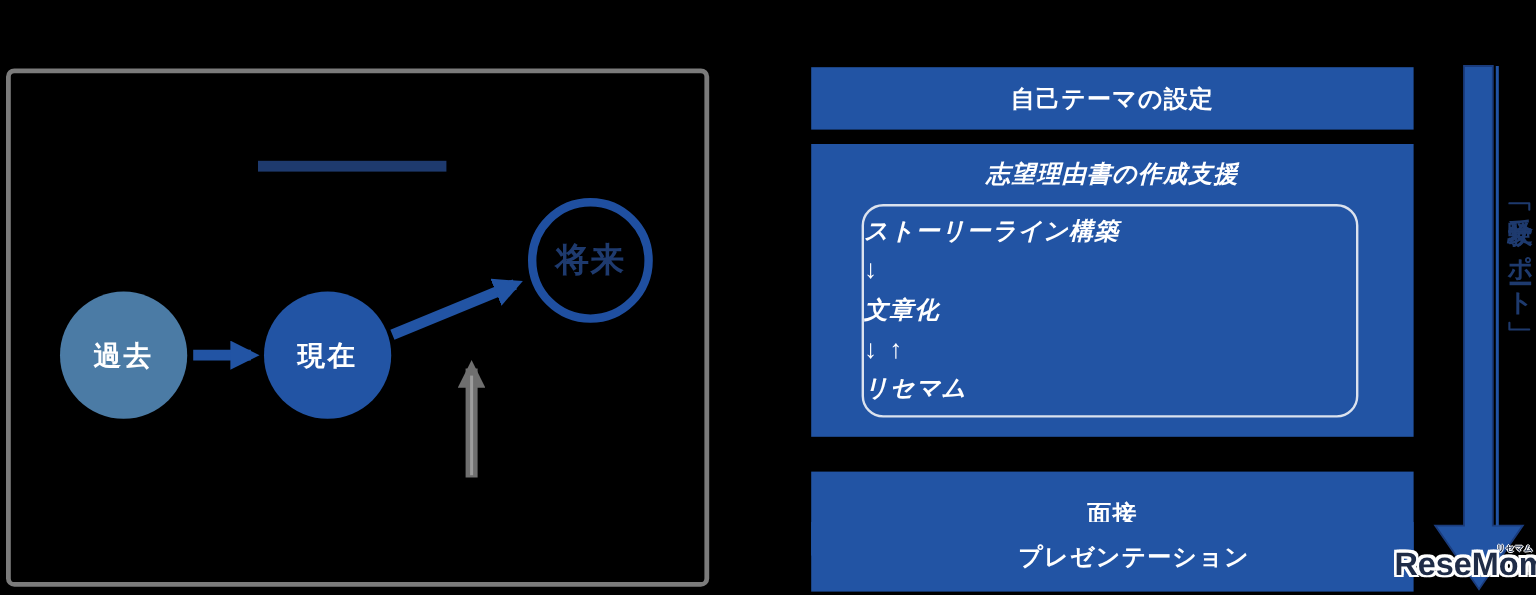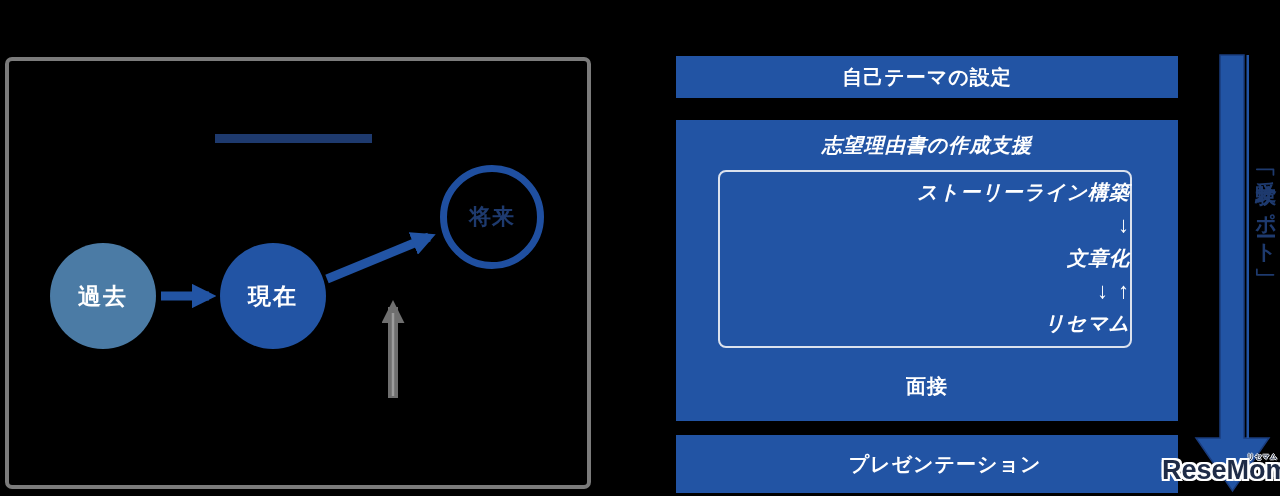--- a/index.html
+++ b/index.html
@@ -33,43 +33,43 @@
     color: #ffffff; font-size: 23px; font-weight: bold;
     letter-spacing: 2px;
   }
   .circle.past    { left: 41px;  top: 182px; background: #4b7ba5; }
   .circle.present { left: 211px; top: 182px; background: #2254a4; }
   .circle.future {
     left: 431px; top: 104px;
     width: 104px; height: 104px;
     background: transparent;
     border: 7px solid #1f4fa0;
-    color: #1e3a6e; font-size: 22px; letter-spacing: 1px;
+    color: #1e3a6e; font-size: 28px; letter-spacing: 1px;
   }
   .panel-arrows { position: absolute; left: 0; top: 0; width: 578px; height: 424px; }
 
   
   .step-box {
     position: absolute; left: 676px; width: 502px;
     background: #2254a4;
     display: flex; align-items: center; justify-content: center;
     color: #ffffff; font-size: 20px; font-weight: bold;
     letter-spacing: 1px;
   }
-  .step-1 { top: 56px;  height: 42px; }
+  .step-1 { top: 56px;  height: 52px; }
   .step-2 { top: 120px; height: 244px; flex-direction: column; justify-content: flex-start; font-style: italic; }
-  .step-3 { top: 351px; height: 70px; }
+  .step-3 { top: 393px; height: 70px; }
   .step-4 { top: 435px; height: 58px; padding-left: 36px; }
   .step-2 .step-2-title { margin-top: 9px; height: 32px; display: flex; align-items: center; }
   .inner-box {
     position: absolute; left: 42px; top: 50px;
     width: 414px; height: 178px;
-    border: 2px solid #dbe2ee; border-radius: 8px;
+    border: 2px solid #dbe2ee; border-radius: 18px;
     display: flex; flex-direction: column;
-    align-items: flex-end; justify-content: space-between;
+    align-items: flex-start; justify-content: space-between;
     padding: 7px 0 9px 0;
   }
   .inner-label { font-size: 20px; font-weight: bold; color: #ffffff; letter-spacing: 1px; }
   .flow-arrow { font-size: 22px; font-weight: bold; color: #ffffff; line-height: 1; }
   .flow-arrow-pair { display: flex; gap: 9px; }
 
   
   .big-arrow-svg { position: absolute; left: 1190px; top: 50px; width: 92px; height: 446px; }
   .vertical-label {
     position: absolute; left: 1252px; top: 162px;

